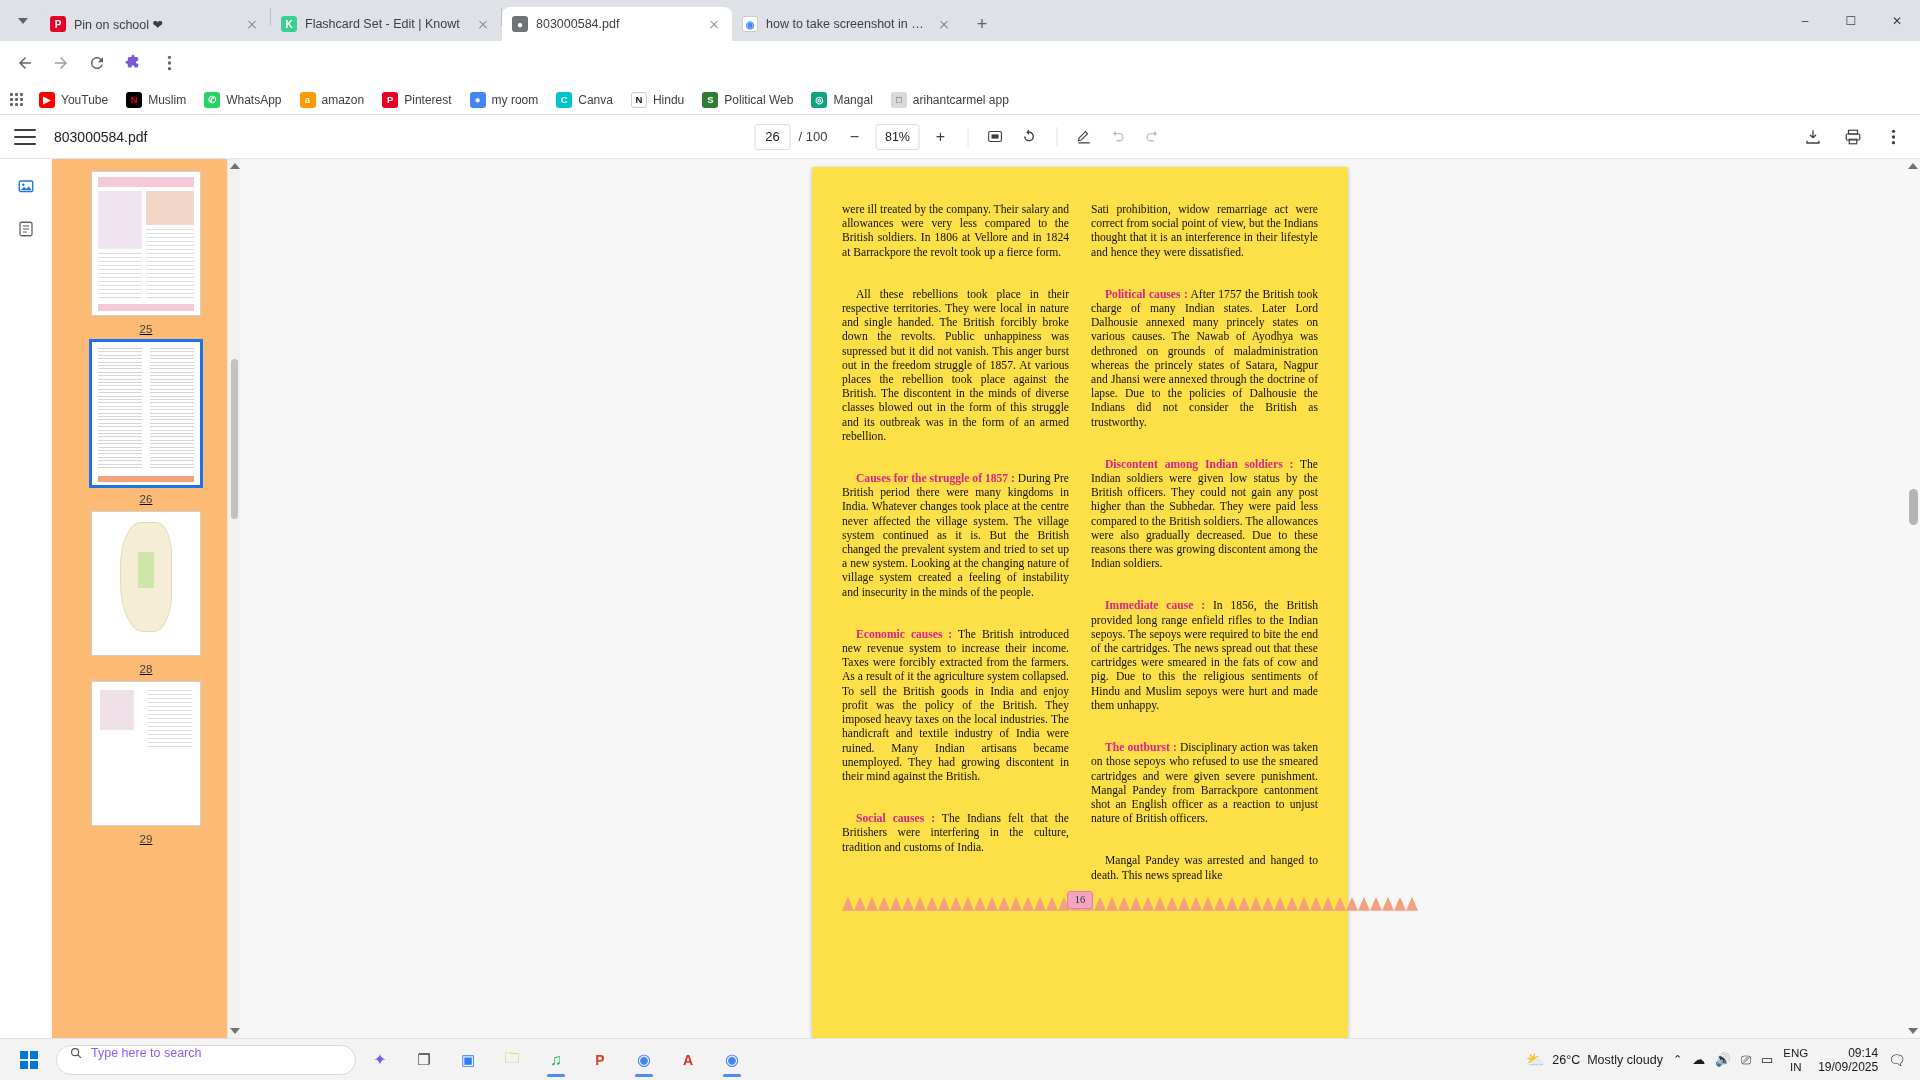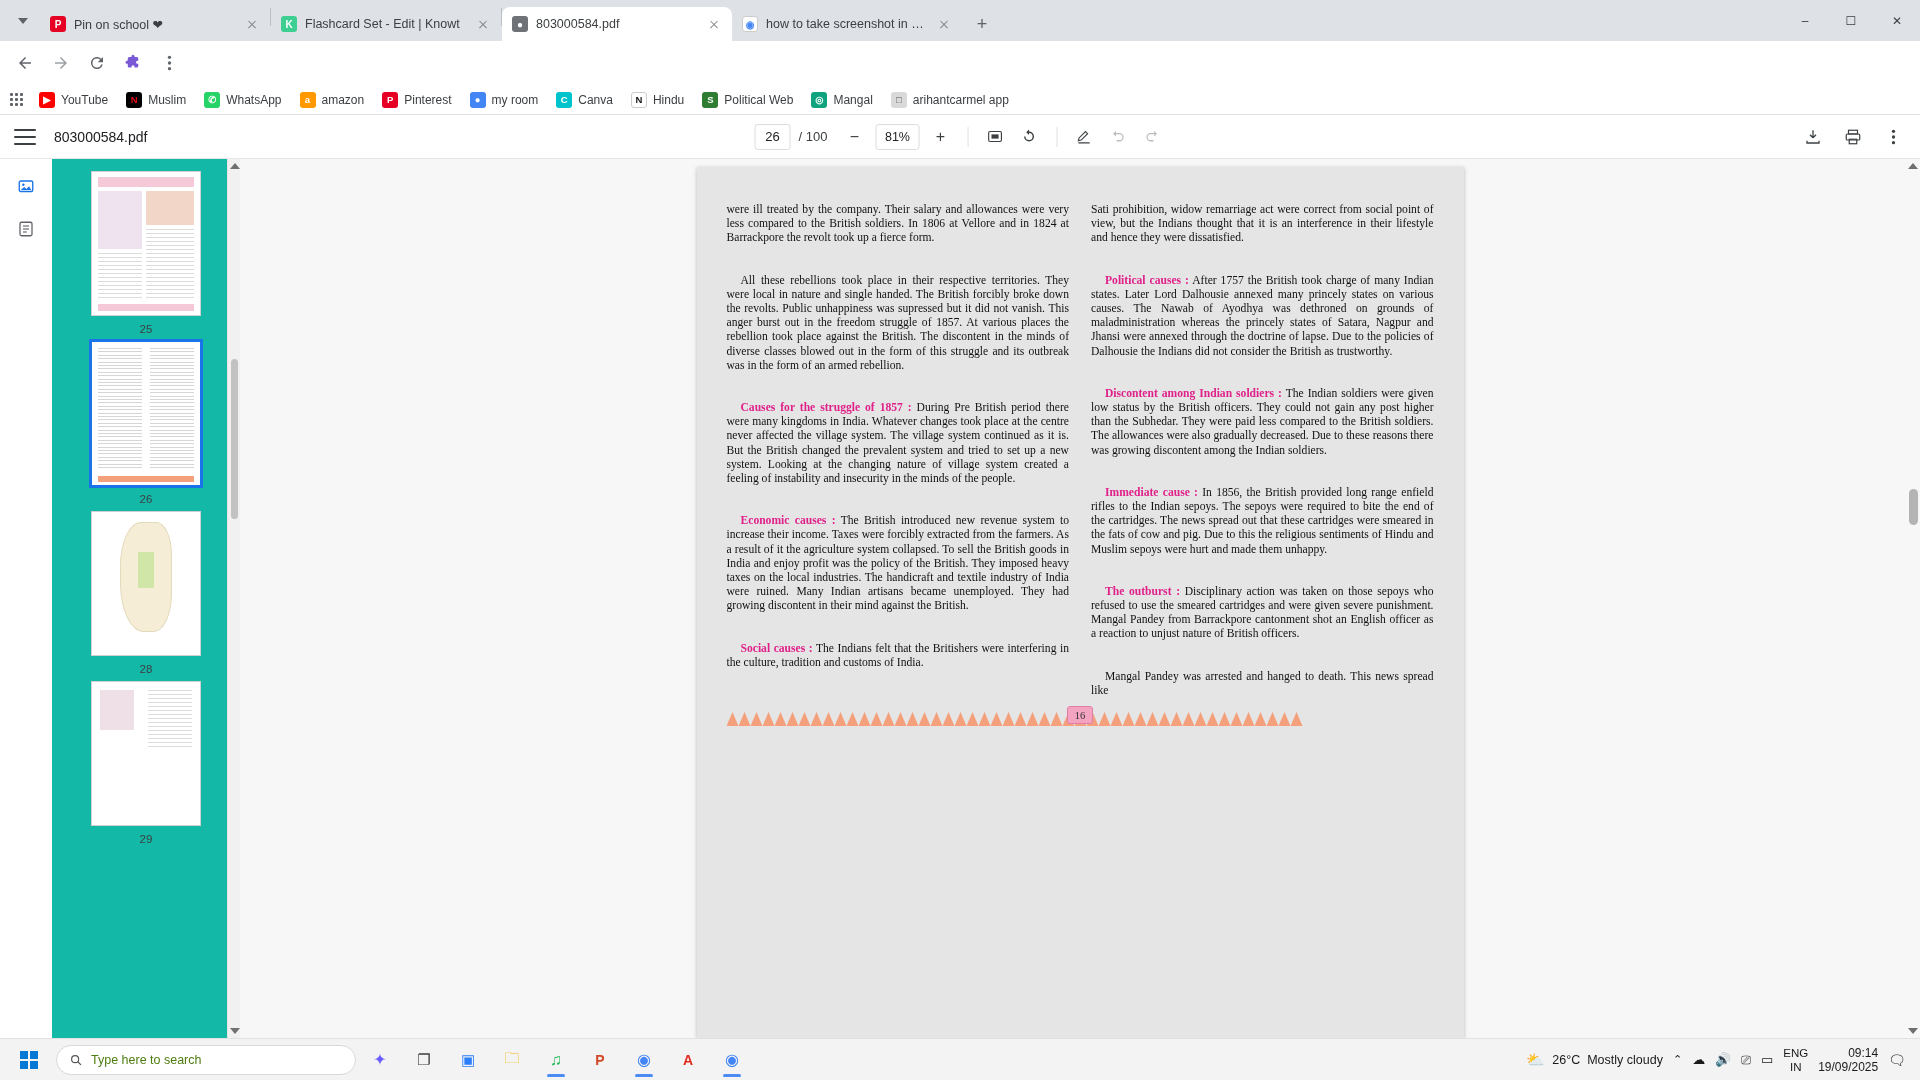--- a/index.html
+++ b/index.html
@@ -63,56 +63,56 @@
   .pdfright { margin-left:auto; display:flex; align-items:center; gap:14px; }
   .icobtn { width:26px; height:26px; display:flex; align-items:center; justify-content:center; color:#3c4043; }
 
   .pdfbody { flex:1 1 auto; display:flex; position:relative; overflow:hidden; background:#f7f7f7; }
 
   .sidetabs { width:52px; background:#ffffff; display:flex; flex-direction:column; align-items:center; padding-top:14px; gap:14px; }
   .sidetab { width:28px; height:28px; display:flex; align-items:center; justify-content:center; border-radius:4px; color:#1a73e8; }
   .sidetab.sel { color:#1a73e8; }
   .sidetab.unsel { color:#5f6368; }
 
-  .thumbs { width:188px; background:#14b8a6; overflow:hidden; padding-top:12px; display:flex; flex-direction:column; align-items:center; position:relative; }
+  .thumbs { width:188px; background:#fdba74; overflow:hidden; padding-top:12px; display:flex; flex-direction:column; align-items:center; position:relative;text-decoration:underline; }
   .thumbwrap { display:flex; flex-direction:column; align-items:center; margin-bottom:6px; }
   .thumb { width:110px; height:145px; border:1px solid #d0d0d0; background:#fff; position:relative; overflow:hidden; }
   .thumb.sel { outline:3px solid #1a73e8; outline-offset:-1px; border-color:#1a73e8; }
   .thumblabel { font-size:11.5px; color:#3c4043; margin-top:7px; }
 
   .thumbscroll { position:absolute; right:3px; top:10px; width:7px; height:120px; background:#c5c5c5; border-radius:4px; }
   .thumbtrack { position:absolute; right:0; top:0; bottom:0; width:13px; background:#f1f1f1; border-left:1px solid #e4e4e4; }
   .tt-arrow { position:absolute; left:1.5px; width:0;height:0;border-left:5px solid transparent;border-right:5px solid transparent; }
   .tt-up { top:4px; border-bottom:6px solid #707070; }
   .tt-dn { bottom:4px; border-top:6px solid #707070; }
 
   
   .pagearea { flex:1 1 auto; position:relative; display:flex; justify-content:center; background:#f7f7f7; overflow:hidden; }
-  .page { width:767px; height:auto; background:#e5e5e5; box-shadow:0 1px 4px rgba(0,0,0,.25); margin-top:8px; padding:36px 30px 0 30px; }
+  .page { width:536px; height:auto; background:#fde047; box-shadow:0 1px 4px rgba(0,0,0,.25); margin-top:8px; padding:36px 30px 0 30px; }
   .cols { display:flex; gap:22px; }
   .col { width:50%; }
   .ptext { font-family:"Liberation Serif", serif; font-size:11.6px; line-height:14.2px; color:#111; text-align:justify; margin:0 0 0 0; }
   .ptext + .ptext { text-indent:14px;margin-top:28px; }
   .hdr { font-family:"Liberation Serif", serif; font-weight:bold; color:#e0218a; }
   .footer-band { margin-top:14px; height:24px; position:relative; display:flex; align-items:flex-start; }
   .zigzag { flex:1 1 auto; height:16px; display:flex; align-items:flex-start; }
   .zz { width:12px; height:14px; background:#f4a07c; clip-path:polygon(50% 0,100% 100%,0 100%); }
   .pagenum-badge { position:absolute; left:50%; transform:translateX(-50%); top:-6px; width:26px; height:18px; background:#f4a3c0; border:1px solid #e07fa6;
       border-radius:3px; display:flex; align-items:center; justify-content:center; font-family:"Liberation Serif", serif; font-size:10.5px; color:#333; }
 
   .vscroll { position:absolute; right:0; top:0; bottom:0; width:14px; background:#f7f7f7; }
   .vthumb { position:absolute; right:2px; top:330px; width:9px; height:36px; background:#b4b4b4; border-radius:5px; }
   .vs-arrow { position:absolute; left:2px; width:0;height:0;border-left:5px solid transparent;border-right:5px solid transparent; }
 
   
   .taskbar { position:absolute; left:0; bottom:0; width:1920px; height:42px; background:#f3f3f3; display:flex; align-items:center; padding:0 6px; gap:4px; border-top:1px solid #e1e1e1; }
   .startbtn { width:46px; height:38px; display:flex; align-items:center; justify-content:center; }
   .winlogo { width:18px; height:18px; display:grid; grid-template-columns:8px 8px; grid-template-rows:8px 8px; gap:2px; }
   .winlogo i { background:#0078d4; display:block; }
-  .searchbox { width:300px; height:30px; background:#ffffff; border:1px solid #d8d8d8; border-radius:16px; display:flex; align-items:center; gap:8px; padding:0 12px; font-size:12.5px; color:#4d7c0f; }
+  .searchbox { width:300px; height:30px; background:#ffffff; border:1px solid #d8d8d8; border-radius:16px; display:flex; align-items:flex-start; gap:8px; padding:0 12px; font-size:12.5px; color:#8b5cf6; }
   .tbicon { width:40px; height:38px; display:flex; align-items:center; justify-content:center; border-radius:4px; position:relative; }
   .tbicon.activeapp:after { content:""; position:absolute; bottom:2px; left:50%; transform:translateX(-50%); width:18px; height:3px; border-radius:2px; background:#4c8bf5; }
   .tray { margin-left:auto; display:flex; align-items:center; gap:10px; padding-right:8px; font-size:12px; color:#1a1a1a; }
   .weather { display:flex; align-items:center; gap:7px; font-size:12.5px; color:#1a1a1a; }
   .clock { text-align:right; line-height:14px; font-size:12px; color:#1a1a1a; }
   .langbox { text-align:center; line-height:14px; font-size:11.5px; color:#1a1a1a; }
 </style>
 </head>
 <body>
 

